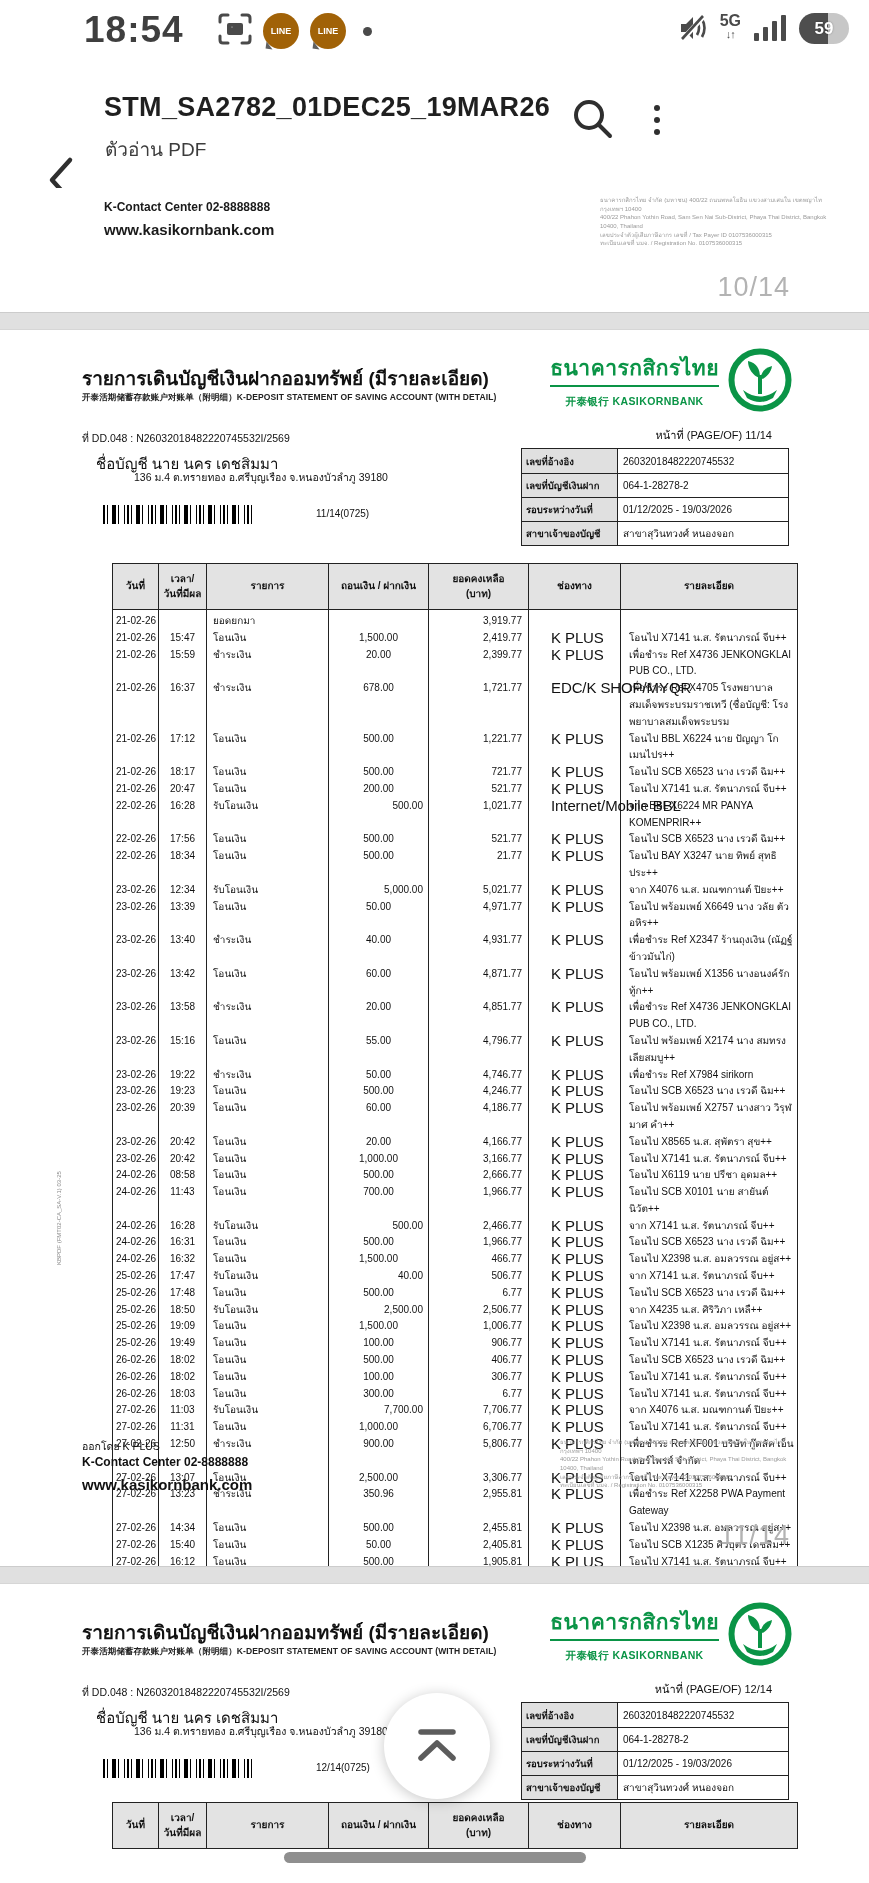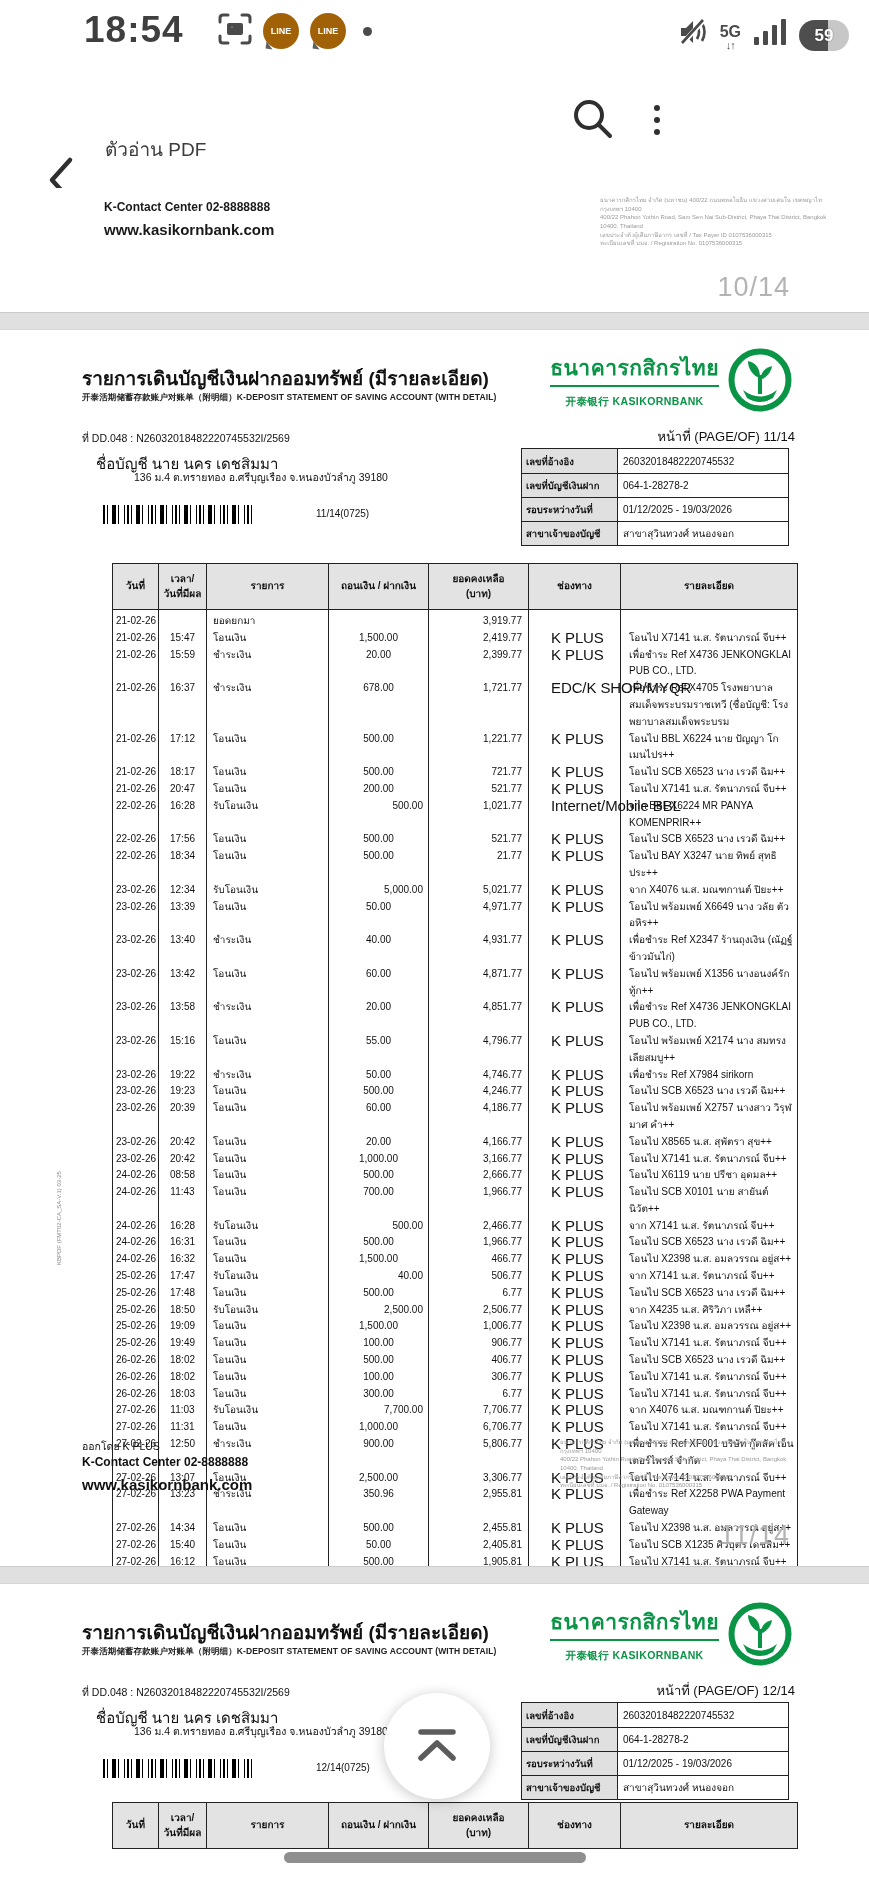--- a/index.html
+++ b/index.html
@@ -9,21 +9,21 @@
 
   
   #statusbar { position:absolute; top:0; left:0; width:869px; height:62px; background:#fff; }
   #time { position:absolute; left:84px; top:9px; font-size:37px; font-weight:700; color:#3f3f3f; letter-spacing:1px;}
   #sb-left { position:absolute; left:218px; top:13px; display:flex; align-items:center; gap:11px; }
   .line-badge { width:36px; height:36px; border-radius:50%; background:#a16207; color:#fff;
      font-size:9px; font-weight:700; display:flex; align-items:center; justify-content:center; position:relative;}
   .line-badge::after{ content:""; position:absolute; left:3px; bottom:0px; width:0; height:0;
      border-left:7px solid #5f5f5f; border-top:7px solid transparent; transform:rotate(8deg);}
   #notif-dot { width:9px; height:9px; border-radius:50%; background:#4a4a4a; margin-left:6px;}
-  #sb-right { position:absolute; right:20px; top:13px; display:flex; align-items:flex-end; gap:12px; height:38px;}
+  #sb-right { position:absolute; right:20px; top:13px; display:flex; align-items:flex-start; gap:12px; height:38px;}
   .netblock { display:flex; flex-direction:column; align-items:center; line-height:1; color:#4a4a4a;}
   .netblock .ng { font-size:16px; font-weight:700; }
   .netblock .ar { font-size:11px; letter-spacing:-1px; }
   #battery { width:50px; height:31px; border-radius:16px; position:relative; overflow:hidden;
      background:linear-gradient(90deg,#4e4e4e 0 59%, #c7c7c7 59% 100%);
      display:flex; align-items:center; justify-content:center; }
   #battery span { color:#fff; font-size:17px; font-weight:700; text-shadow:0 0 2px rgba(0,0,0,.35);}
 
   
   #appbar { position:absolute; top:62px; left:0; width:869px; height:126px; background:#fff; }
@@ -51,21 +51,21 @@
   .addr-block { font-size:6px; color:#9a9a9a; line-height:1.45; width:230px; }
   .page-indicator { font-size:27px; color:#b3b3b3; letter-spacing:1px; }
 
   
   .stm-title { position:absolute; left:82px; top:33px; font-size:19px; font-weight:700; color:#111;}
   .stm-sub { position:absolute; left:82px; top:62px; font-size:8.5px; font-weight:700; color:#222; letter-spacing:.1px;}
   .bank-logo { position:absolute; right:77px; top:18px; display:flex; align-items:center; gap:9px;}
   .bank-names { text-align:center; }
   .bank-name-th { font-size:21px; font-weight:700; color:#0a9446; border-bottom:2.5px solid #0a9446; padding-bottom:1px; letter-spacing:.5px;}
   .bank-name-sub { font-size:10.5px; font-weight:700; color:#0a9446; margin-top:8px; letter-spacing:.4px;}
-  .page-of { position:absolute; right:74px; top:96px; font-size:13px; color:#111; }
+  .page-of { position:absolute; right:97px; top:96px; font-size:11px; color:#111; }
   .doc-no { position:absolute; left:82px; top:100px; font-size:10.5px; color:#111;}
   .acct-name { position:absolute; left:96px; top:122px; font-size:15px; color:#111;}
   .acct-addr { position:absolute; left:134px; top:139px; font-size:10.5px; color:#111;}
 
   .info-table { position:absolute; left:521px; top:118px; width:268px; border:1px solid #222; }
   .info-row { display:flex; height:24px; border-top:1px solid #222; }
   .info-row:first-child { border-top:none; }
   .info-label { width:96px; background:#e0e0e0; font-size:9.5px; font-weight:700; color:#111;
      display:flex; align-items:center; padding-left:4px; border-right:1px solid #222;}
   .info-value { flex:1; font-size:10px; color:#111; display:flex; align-items:center; padding-left:5px;}
@@ -153,20 +153,21 @@
     </span>
   </div>
 </div>
 
 <div id="appbar">
   <div id="back-btn">
     <svg width="44" height="52" viewBox="0 0 44 52" fill="none" stroke="#2f2f2f" stroke-width="4.5" stroke-linecap="round" stroke-linejoin="round">
       <path d="M30 6 L12 26 L30 46"></path>
     </svg>
   </div>
+  <div id="pdf-title">STM_SA2782_01DEC25_19MAR26</div>
   <div id="pdf-subtitle">ตัวอ่าน PDF</div>
   <div id="search-btn">
     <svg width="48" height="48" viewBox="0 0 48 48" fill="none" stroke="#2f2f2f" stroke-width="4">
       <circle cx="21" cy="21" r="13"></circle>
       <line x1="31" y1="31" x2="42" y2="42" stroke-linecap="round"></line>
     </svg>
   </div>
   <div id="menu-btn">
     <i></i>
       <i></i>

